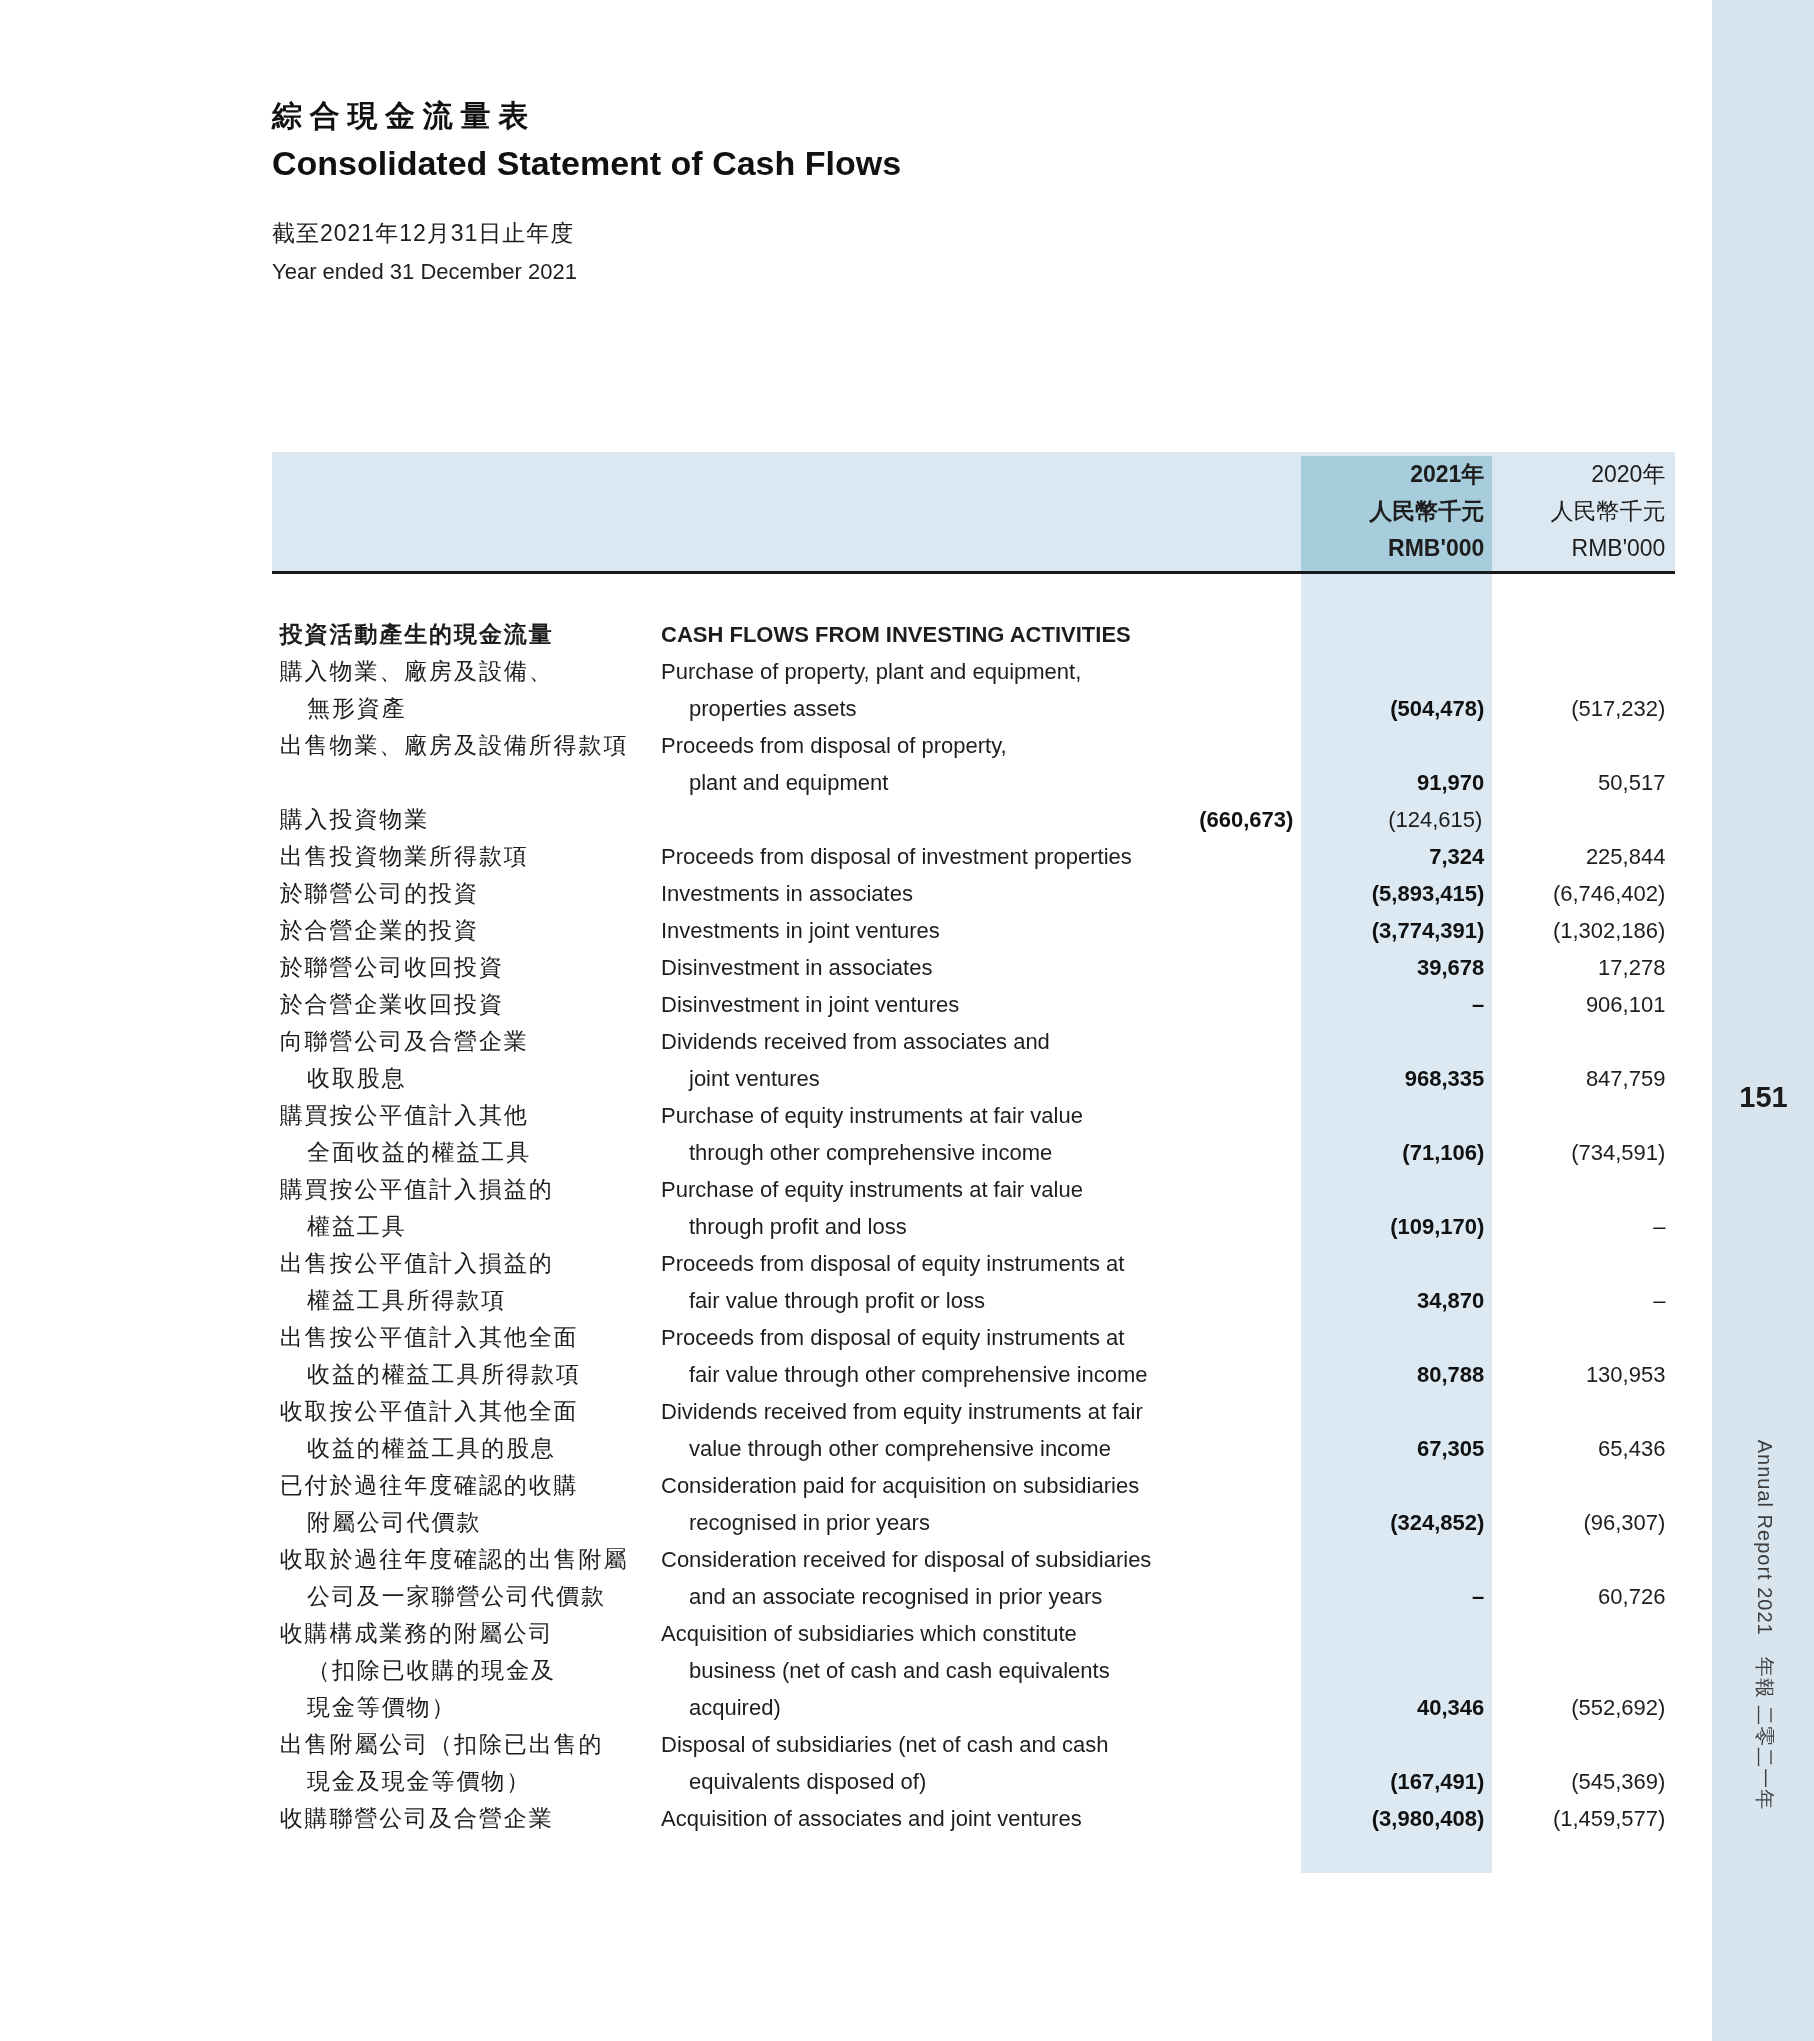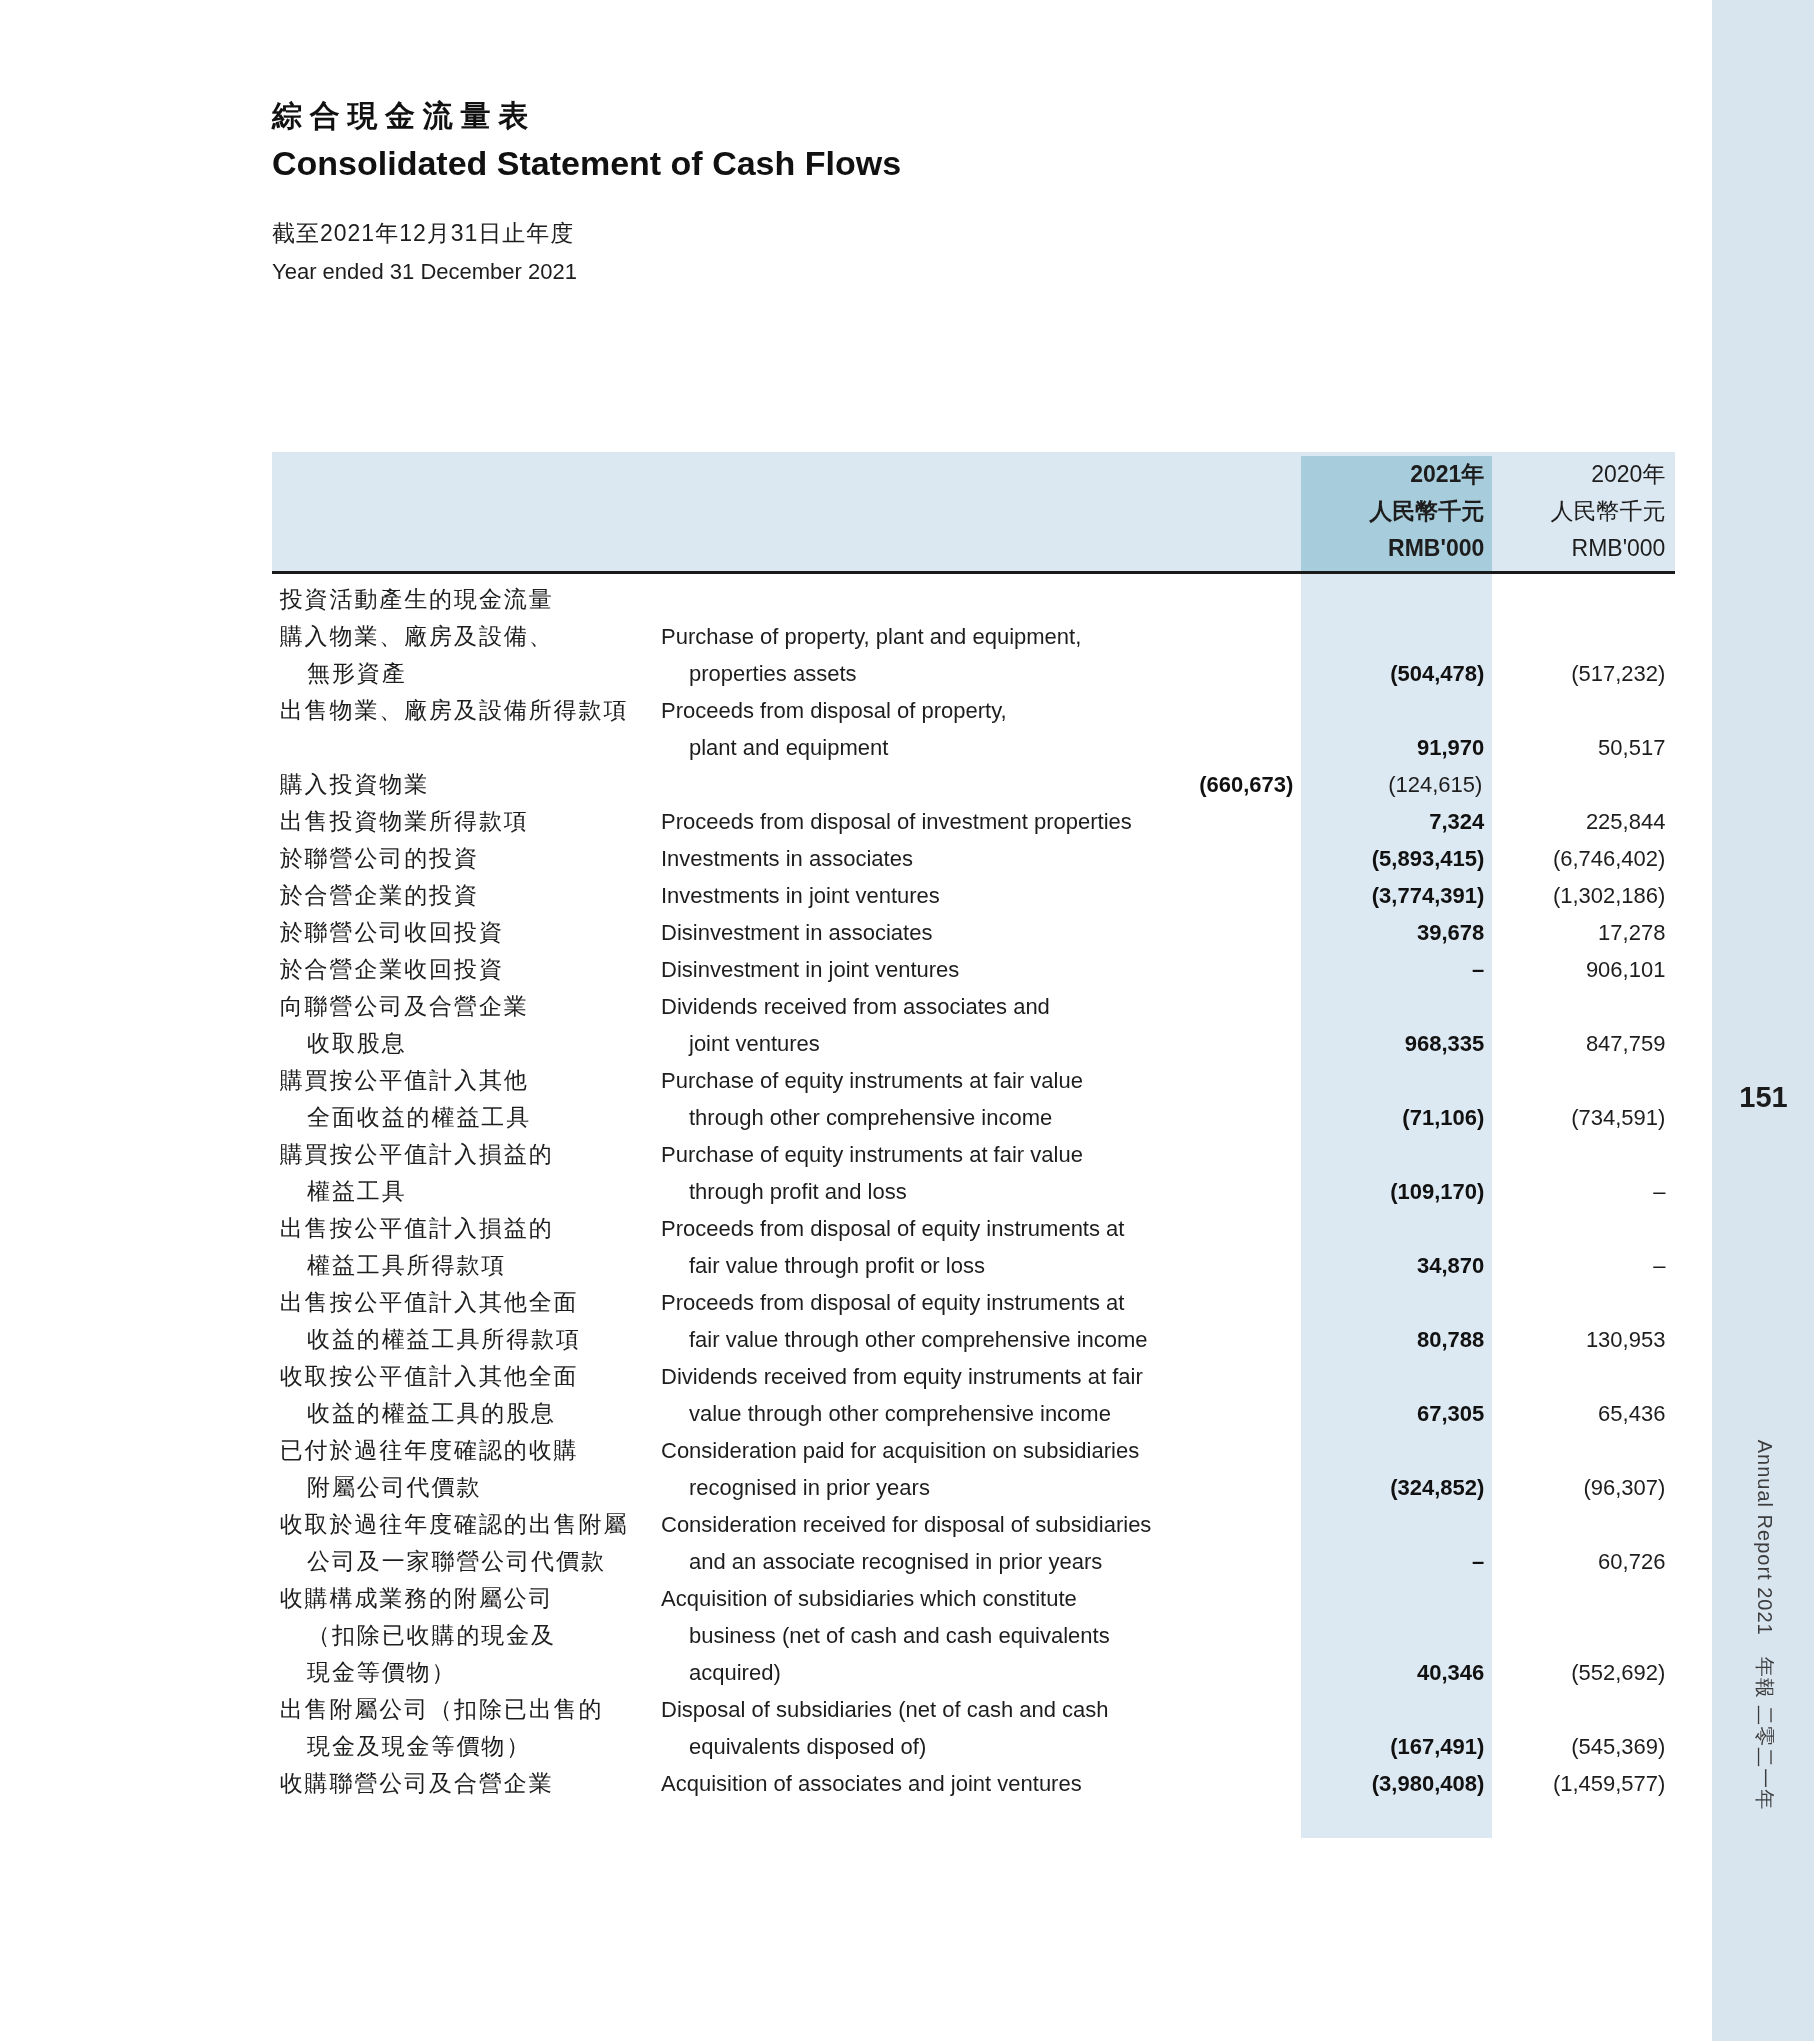--- a/index.html
+++ b/index.html
@@ -25,21 +25,21 @@
   .thead{display:grid;grid-template-columns:1029px 191px 183px;height:115px;
     background:var(--band_light,#dbe8f1);border-bottom:3.8px solid var(--rule,#1a1a1a);
     padding-top:3.8px;box-sizing:content-box;}
   .th{text-align:right;font-size:23px;line-height:37px;}
   .col-2021{background:var(--col_2021_header,#a7ccdb);font-weight:700;padding-right:7.7px;}
   .col-2020{padding-right:9.6px;font-weight:400;}
   .tbody{position:relative;padding-top:7.7px;}
   .band{position:absolute;left:1029px;top:0;width:191px;bottom:-36px;background:var(--band_body,#dce9f2);z-index:0;}
   .row{display:grid;grid-template-columns:389px 640px 191px 183px;line-height:37px;
     font-size:22px;position:relative;z-index:1;}
-  .row.sec .cell-cn,.row.sec .cell-en{font-weight:400;}
+  .row.sec .cell-cn,.row.sec .cell-en{font-weight:700;margin-top:35px;}
   .cell-cn{font-size:23px;letter-spacing:1.9px;padding-left:7.7px;white-space:nowrap;}
   .cell-en{white-space:nowrap;}
   .cell-cn.indent{padding-left:35px;}
   .cell-en.indent{padding-left:28px;}
   .v2021{text-align:right;padding-right:7.7px;font-weight:700;color:#111;white-space:nowrap;}
   .v2020{text-align:right;padding-right:9.6px;white-space:nowrap;}
 </style>
 </head>
 <body>
 
@@ -72,20 +72,21 @@
         <div>2020年</div>
         <div>人民幣千元</div>
         <div>RMB'000</div>
       </div>
     </div>
     <div class="tbody">
       <div class="band"></div>
 
     <div class="row sec">
           <div class="cell-cn">投資活動產生的現金流量</div>
+          <div class="cell-en">CASH FLOWS FROM INVESTING ACTIVITIES</div>
           <div class="v2021"></div>
           <div class="v2020"></div>
         </div>
         <div class="row">
           <div class="cell-cn">購入物業、廠房及設備、</div>
           <div class="cell-en">Purchase of property, plant and equipment,</div>
           <div class="v2021"></div>
           <div class="v2020"></div>
         </div>
         <div class="row">

